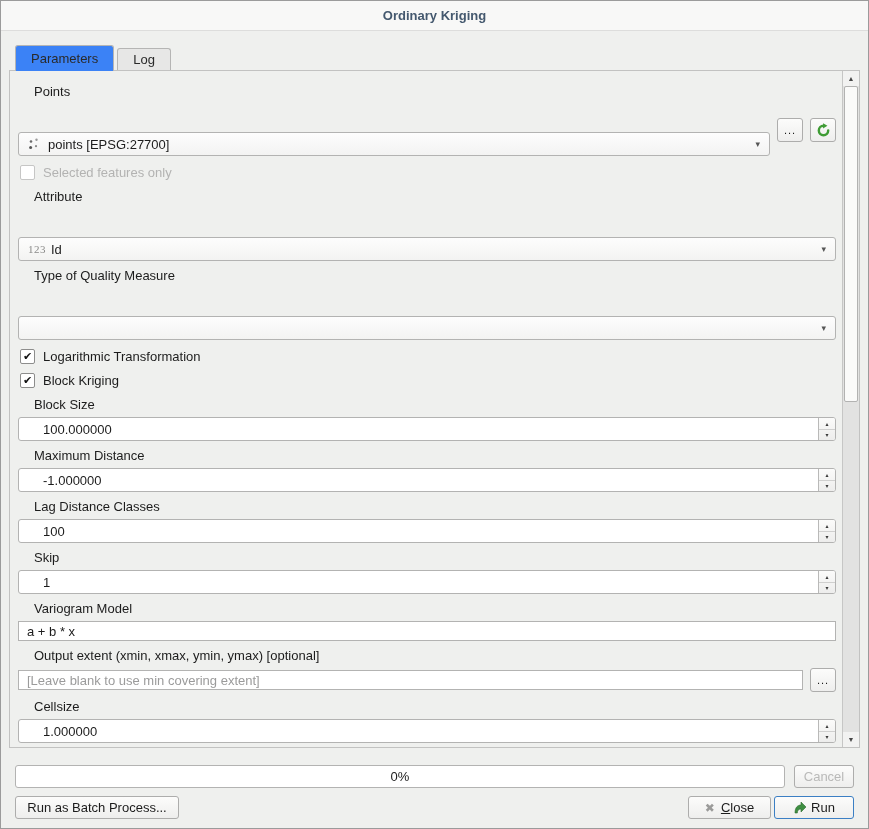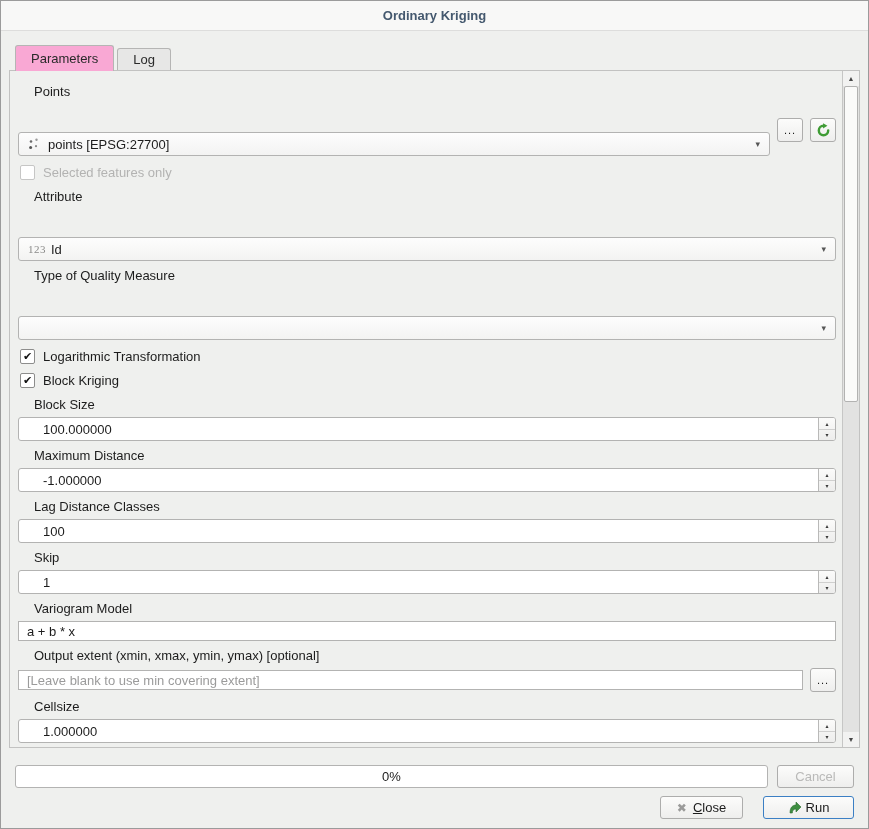--- a/index.html
+++ b/index.html
@@ -31,21 +31,21 @@
     margin: 13px 0 0 14px; height: 26px; position: relative; z-index: 2;
   }
   .tab {
     display: flex; align-items: center; justify-content: center;
     border: 1px solid #b5b5b4; border-bottom: none;
     border-radius: 3px 3px 0 0;
     padding: 0 15px; margin-right: 3px;
     background: #e7e7e6; height: 22px; color: #2a2a2a;
   }
   .tab.active {
-    background: #f9a8d4; height: 26px; margin-bottom: -1px;
+    background: #3b82f6; height: 26px; margin-bottom: -1px;
     padding-bottom: 1px;
   }
   
   .tabpane {
     margin: 0 8px; height: 678px; flex: 0 0 678px;
     border: 1px solid #c2c2c1;
     background: #eff0ee;
     display: flex; overflow: hidden;
   }
   .content {
@@ -122,25 +122,25 @@
   .btn-sq { width: 26px; height: 24px; font-size: 11px; letter-spacing: 1px; }
   .icon { display: inline-flex; align-items: center; justify-content: center; }
   
   .footer { margin: 17px 14px 0 14px; }
   .progress-row { display: flex; gap: 9px; }
   .progress {
     flex: 1; height: 23px;
     background: #ffffff; border: 1px solid #b3b3b2; border-radius: 3px;
     display: flex; align-items: center; justify-content: center;
   }
-  .btn-cancel { width: 77px; height: 23px; color: #b9b9b8; }
+  .btn-cancel { width: 60px; height: 23px; color: #b9b9b8; }
   .buttons-row { display: flex; align-items: center; margin-top: 8px; }
   .btn-batch { width: 164px; height: 23px; }
   .btn-close { width: 83px; height: 23px; margin-left: auto; gap: 6px; }
-  .btn-run { width: 91px; height: 23px; margin-left: 20px; gap: 4px; border-color: #3b7fc4; }
+  .btn-run { width: 80px; height: 23px; margin-left: 3px; gap: 4px; border-color: #3b7fc4; }
   .x-icon { color: #9b9b9a; font-size: 12px; }
   .u { text-decoration: underline; }
 </style>
 </head>
 <body>
 
 <div class="window">
 
   <div class="titlebar">
     <span>Ordinary Kriging</span>
@@ -306,20 +306,23 @@
   <div class="footer">
     <div class="progress-row">
       <div class="progress">
         <span>0%</span>
       </div>
       <div class="btn btn-cancel">
         <span>Cancel</span>
       </div>
     </div>
     <div class="buttons-row">
+      <div class="btn btn-batch">
+        <span>Run as Batch Process...</span>
+      </div>
       <div class="btn btn-close">
         <span class="x-icon">✖</span>
         <span><span class="u">C</span><span>lose</span></span>
       </div>
       <div class="btn btn-run">
         <span class="icon">
           <svg width="14" height="14" viewBox="0 0 14 14">
             <path d="M2 12 C2 6 5 4 8 4 L8 1 L13 6 L8 11 L8 8 C6 8 4.3 9 4.3 12 Z" fill="#3e8e41" stroke="#2c6b2f" stroke-width="0.6"></path>
           </svg>
         </span>

